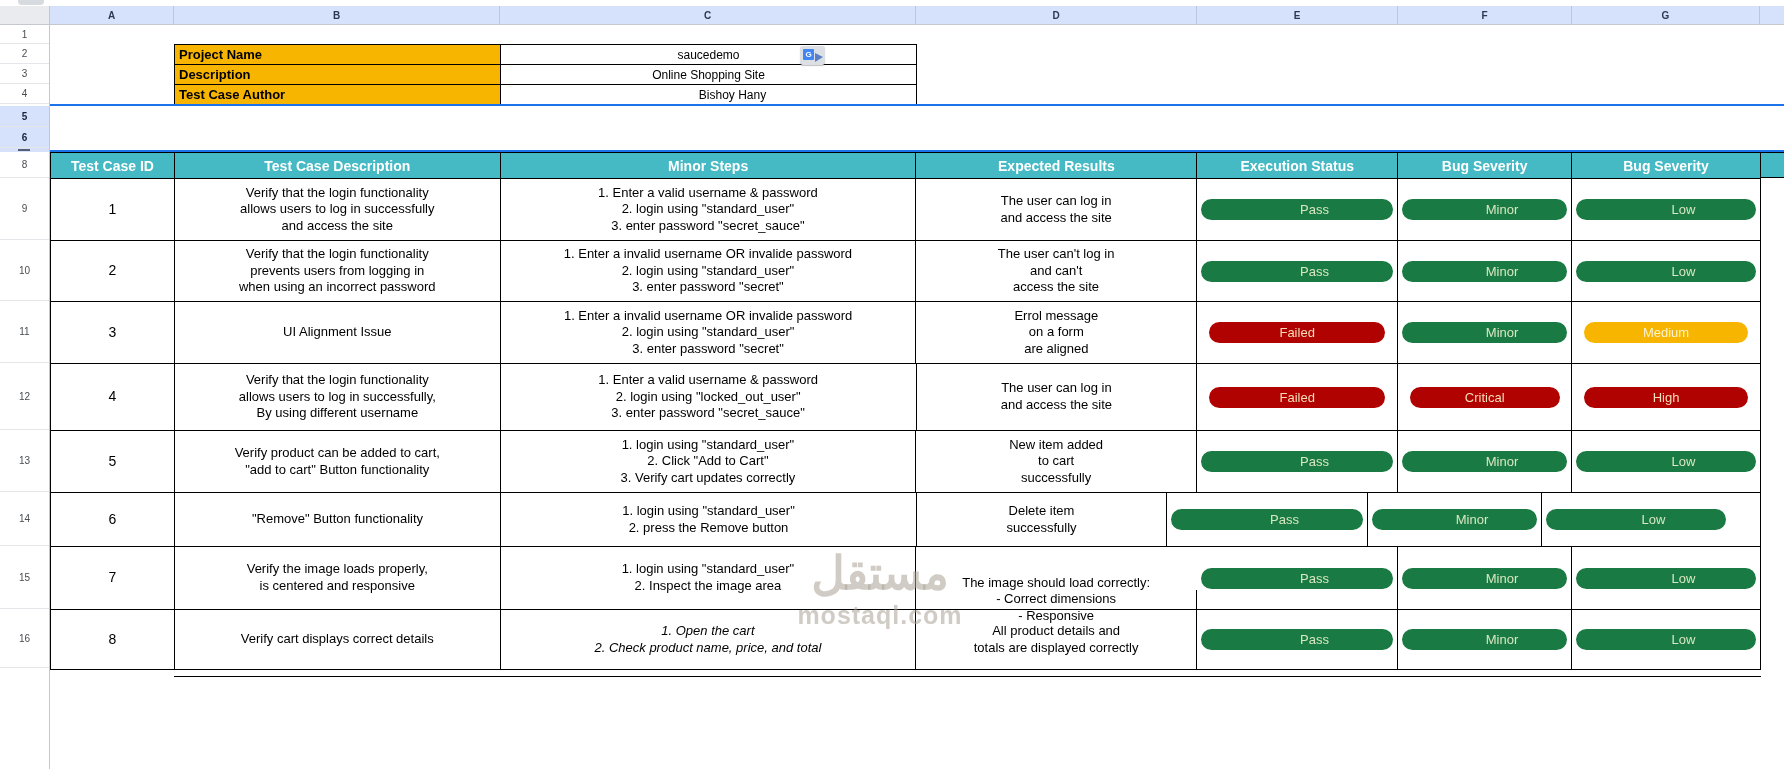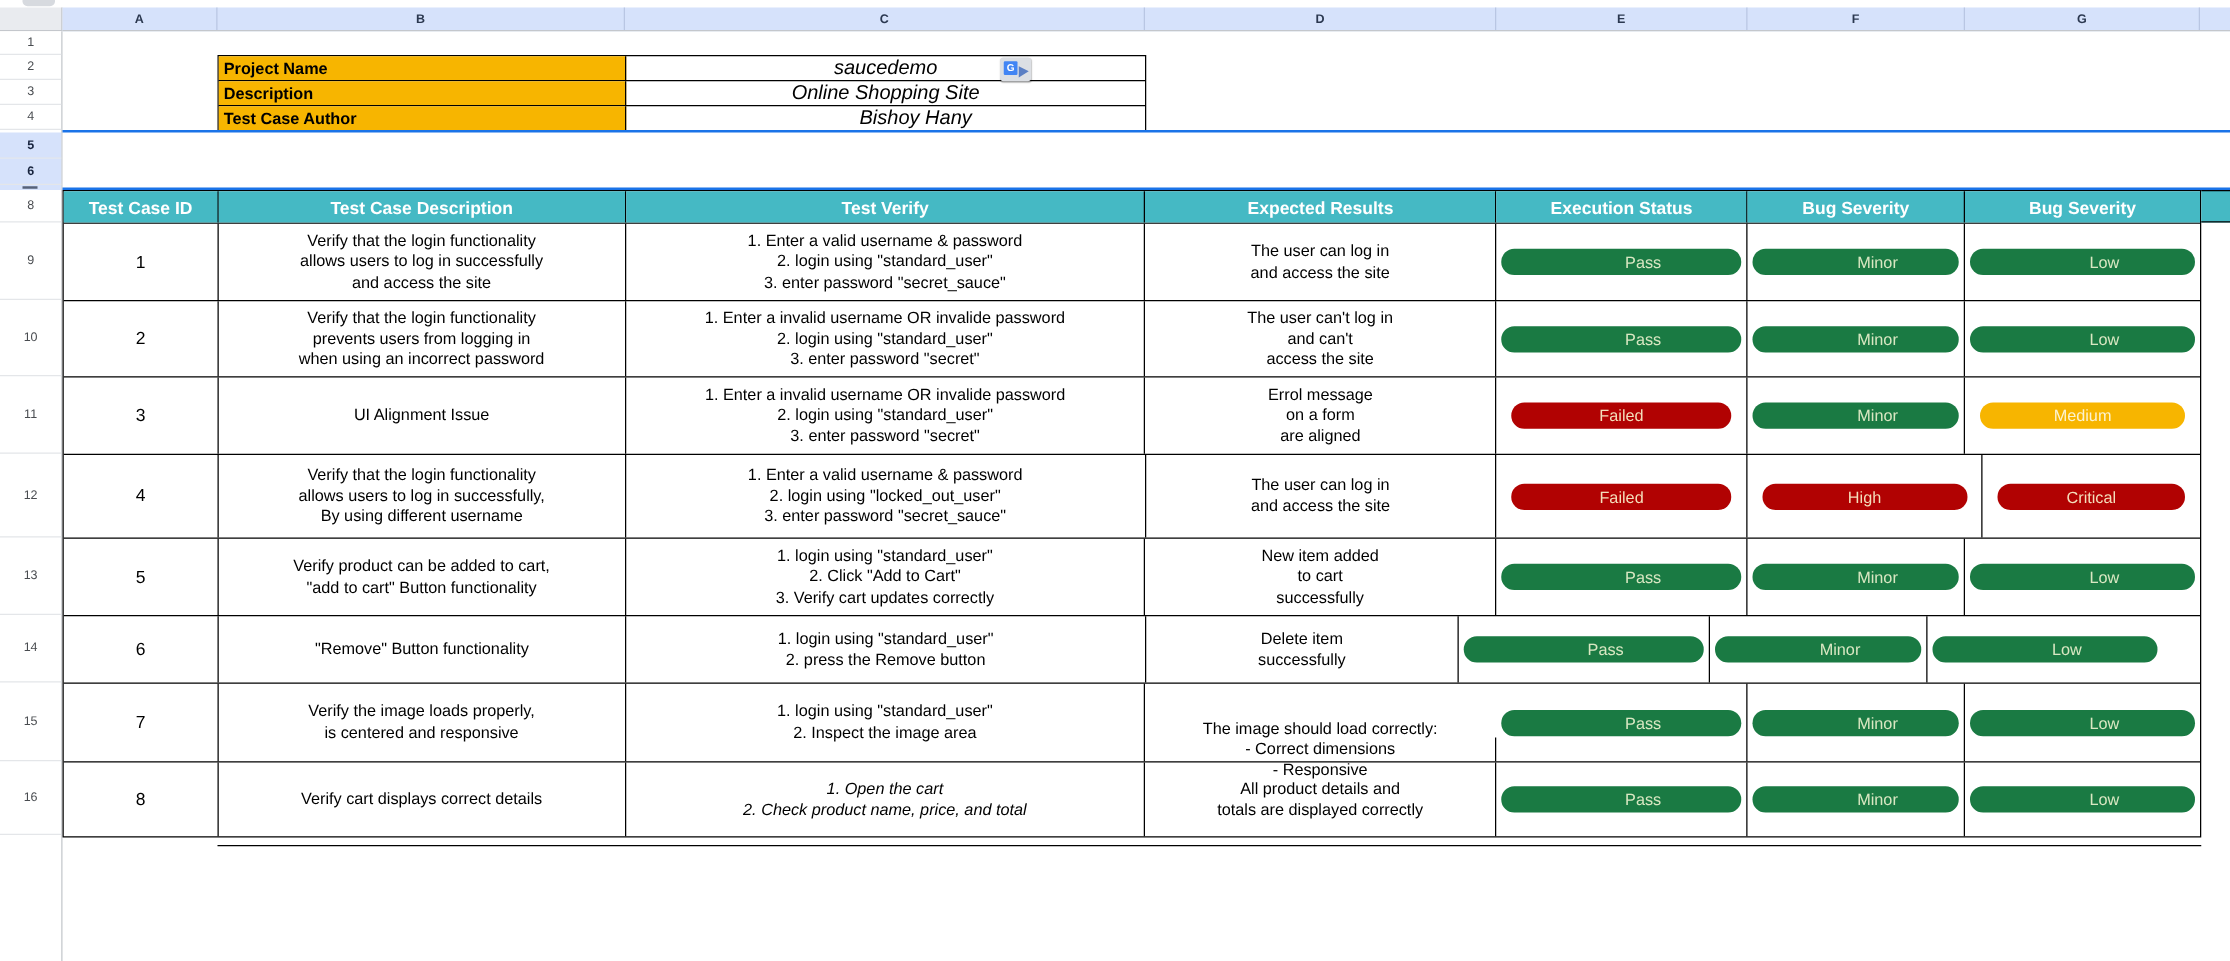--- a/index.html
+++ b/index.html
@@ -36,21 +36,21 @@
   
   .info-table{position:absolute;top:44px;border:1px solid #000;box-sizing:border-box;background:#fff;z-index:2;}
   .info-left{left:174px;width:743px;}
   .info-right{left:1197px;width:377px;}
   .info-row{display:flex;height:19px;border-bottom:1px solid #000;}
   .info-row:last-child{border-bottom:none;gap:48px;}
   .info-label{background:var(--accent-gold,#f7b500);font-weight:700;font-size:13px;display:flex;
               align-items:center;padding-left:4px;border-right:1px solid #000;box-sizing:border-box;}
   .info-left .info-label{width:326px;}
   .info-right .info-label{width:201px;}
-  .info-value{flex:1;display:flex;align-items:center;justify-content:center;font-size:16px;font-style:italic;}
+  .info-value{flex:1;display:flex;align-items:center;justify-content:center;font-size:12px;}
 
   
   .ticon{position:absolute;left:800px;top:46px;width:25px;height:19px;background:#dcdfe4;border-radius:3px;
          box-shadow:0 1px 1px rgba(0,0,0,.25);z-index:7;}
   .ticon-g{position:absolute;left:3px;top:3px;width:11px;height:11px;background:#4285f4;color:#fff;
            font-size:8px;font-weight:700;display:flex;align-items:center;justify-content:center;border-radius:1px;}
   .ticon-tri{position:absolute;right:2px;bottom:3px;width:0;height:0;
              border-left:8px solid #5b7fc4;border-top:4px solid transparent;border-bottom:5px solid transparent;}
 
   
@@ -151,21 +151,21 @@
   <div class="ticon">
     <span class="ticon-g">G</span>
     <span class="ticon-tri"></span>
   </div>
 
 
   <div class="main-table" id="mainTable">
       <div class="tr tr-head">
         <div class="th" style="width: 124px;">Test Case ID</div>
         <div class="th" style="width: 326px;">Test Case Description</div>
-        <div class="th" style="width: 416px;">Test Verify</div>
+        <div class="th" style="width: 416px;">Minor Steps</div>
         <div class="th" style="width: 281px;">Expected Results</div>
         <div class="th" style="width: 201px;">Execution Status</div>
         <div class="th" style="width: 174px;">Bug Severity</div>
         <div class="th" style="width: 188px;">Bug Severity</div>
       </div>
       <div class="tr tr-body" style="height: 62px;">
         <div class="td td-id" style="width: 124px;">1</div>
         <div class="td" style="width: 326px;">Verify that the login functionality
 allows users to log in successfully
 and access the site</div>
@@ -210,22 +210,22 @@
         <div class="td td-id" style="width: 124px;">4</div>
         <div class="td" style="width: 326px;">Verify that the login functionality
 allows users to log in successfully,
 By using different username</div>
         <div class="td" style="width: 416px;">1. Enter a valid username &amp; password
 2. login using "locked_out_user"
 3. enter password "secret_sauce"</div>
         <div class="td" style="width: 281px;">The user can log in
 and access the site</div>
         <div class="td" style="width: 201px;"><div class="pill pill-status pill-red">Failed</div></div>
+        <div class="td" style="width: 174px;"><div class="pill pill-sev pill-red">Critical</div></div>
         <div class="td" style="width: 188px;"><div class="pill pill-pri pill-red">High</div></div>
-        <div class="td" style="width: 174px;"><div class="pill pill-sev pill-red">Critical</div></div>
       </div>
       <div class="tr tr-body" style="height: 62px;">
         <div class="td td-id" style="width: 124px;">5</div>
         <div class="td" style="width: 326px;">Verify product can be added to cart,
 "add to cart" Button functionality</div>
         <div class="td" style="width: 416px;">1. login using "standard_user"
 2. Click "Add to Cart"
 3. Verify cart updates correctly</div>
         <div class="td" style="width: 281px;">New item added
 to cart
@@ -266,14 +266,18 @@
         <div class="td" style="width: 281px;">All product details and
 totals are displayed correctly</div>
         <div class="td" style="width: 201px;"><div class="pill pill-status pill-green">Pass</div></div>
         <div class="td" style="width: 174px;"><div class="pill pill-sev pill-green">Minor</div></div>
         <div class="td" style="width: 188px;"><div class="pill pill-pri pill-green">Low</div></div>
       </div>
     </div>
   <div class="teal-tail"></div>
   <div class="bottom-line"></div>
 
+  <div class="watermark">
+    <div class="wm1">مستقل</div>
+    <div class="wm2">mostaql.com</div>
+  </div>
 
 </div>
 
 </body></html>

